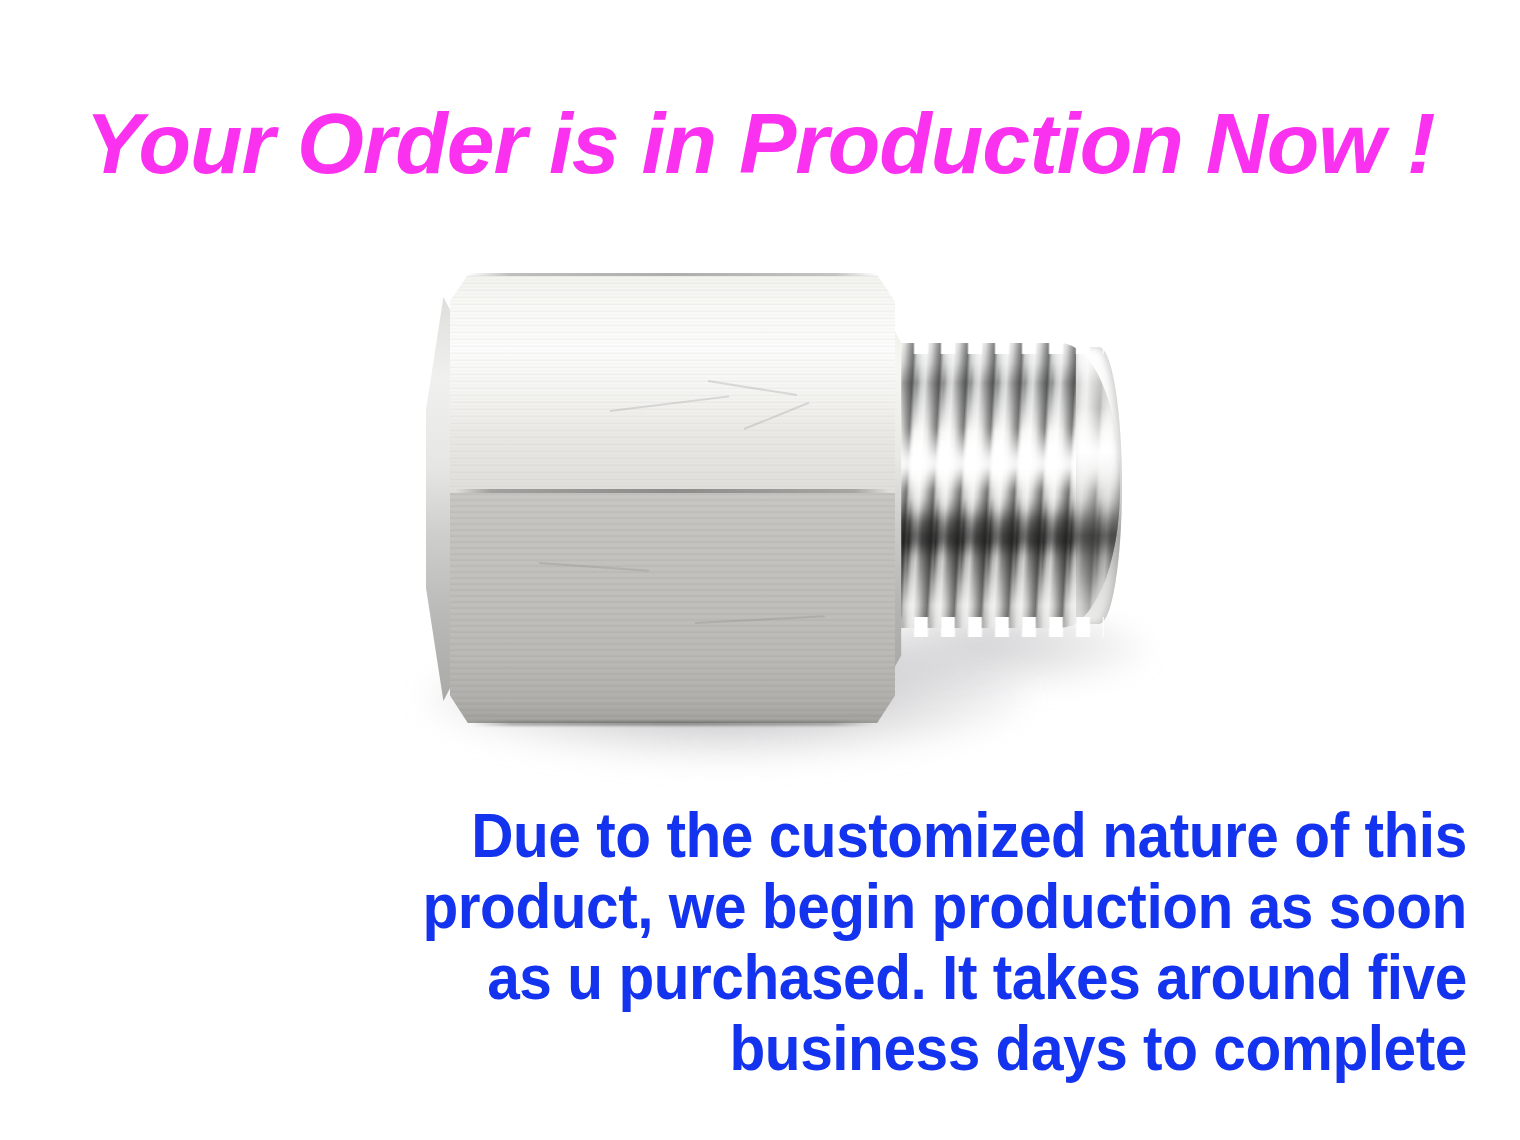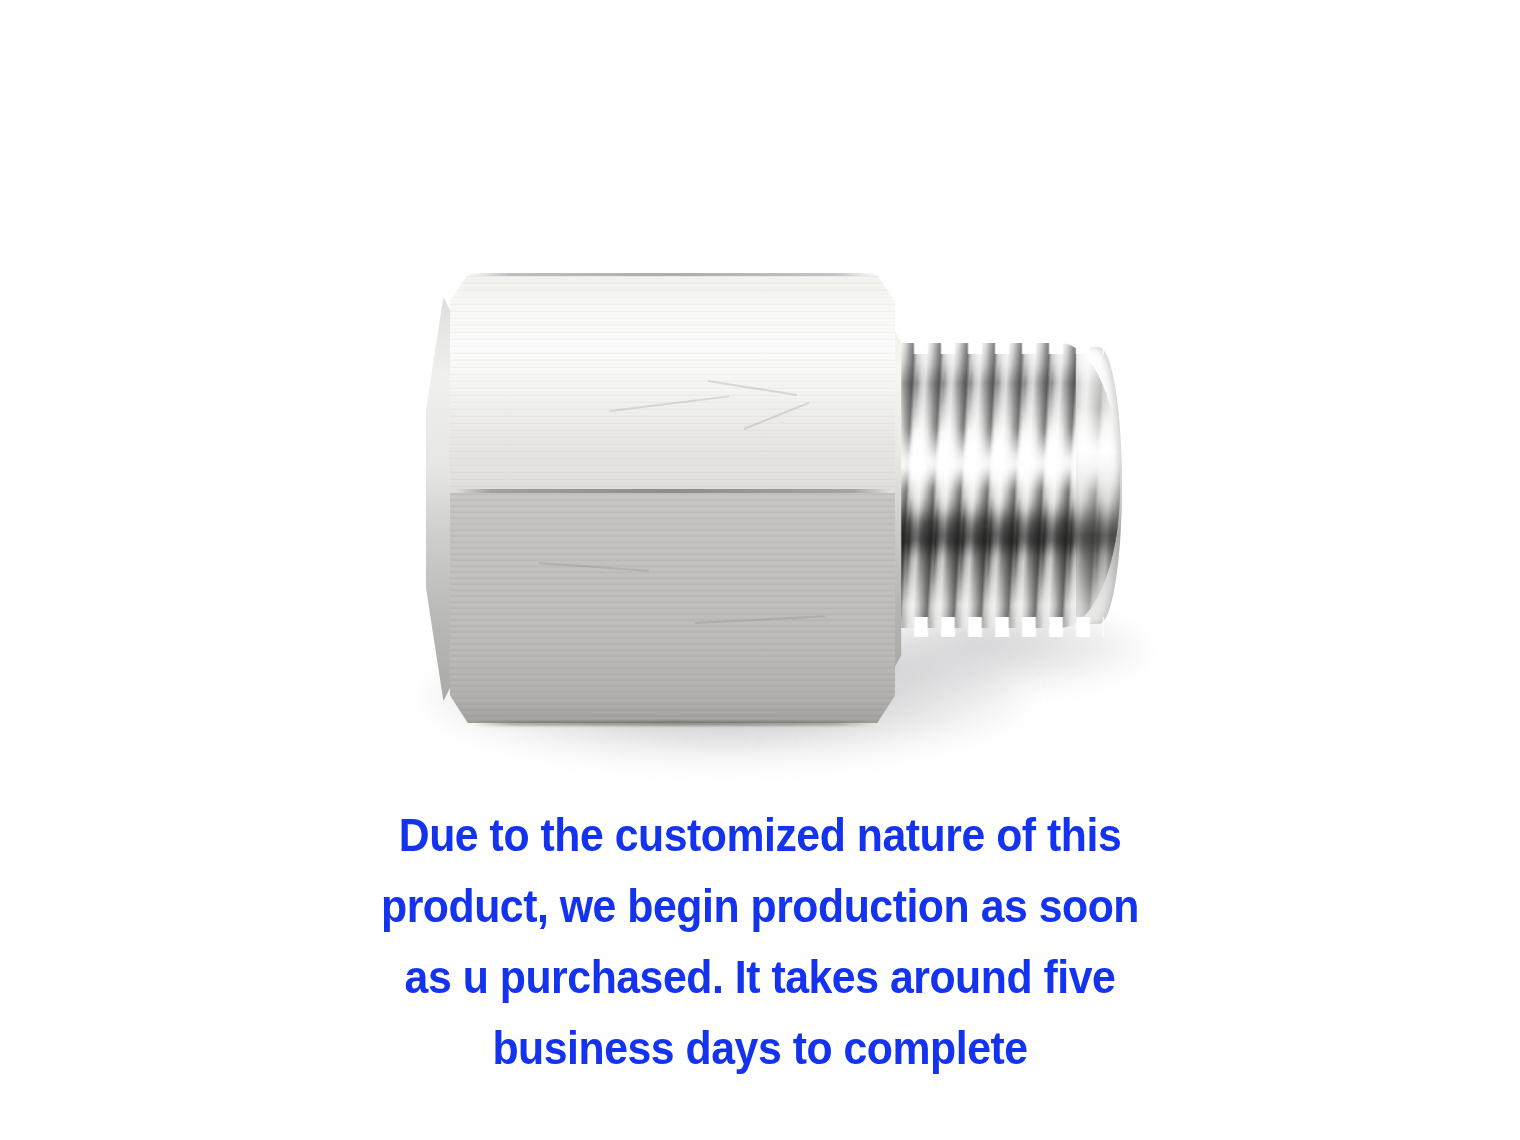--- a/index.html
+++ b/index.html
@@ -333,39 +333,40 @@
     background: rgba(120,120,118,0.22);
     transform-origin: left center;
   }
 
   
   #body-copy {
     position: absolute;
     left: 0;
     top: 800px;
     width: 1520px;
-    text-align: center;
+    text-align: right;
     color: #1433ee;
     font-family: "Liberation Sans Narrow", "Liberation Sans", sans-serif;
     font-weight: bold;
-    font-size: 46px;
+    font-size: 63px;
     line-height: 71px;
     letter-spacing: -0.5px;
   }
   #body-copy .copy-line {
     display: block;
     white-space: nowrap;
     transform: scaleX(0.93);
   }
 </style>
 </head>
 <body>
 
 <div id="promo-card">
 
+  <div id="headline">Your Order is in Production Now !</div>
 
   <div id="product-photo" aria-hidden="false">
 
     <div class="ground-shadow"></div>
     <div class="ground-shadow right"></div>
 
     <div class="shank">
       <div class="shank-body">
         <div class="thread-grooves"></div>
         <div class="thread-specular"></div>

